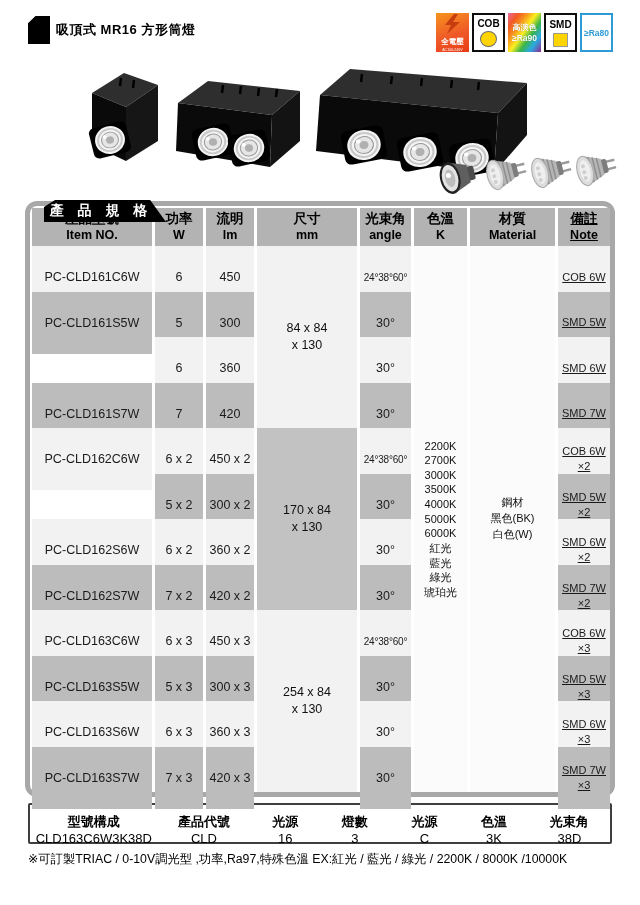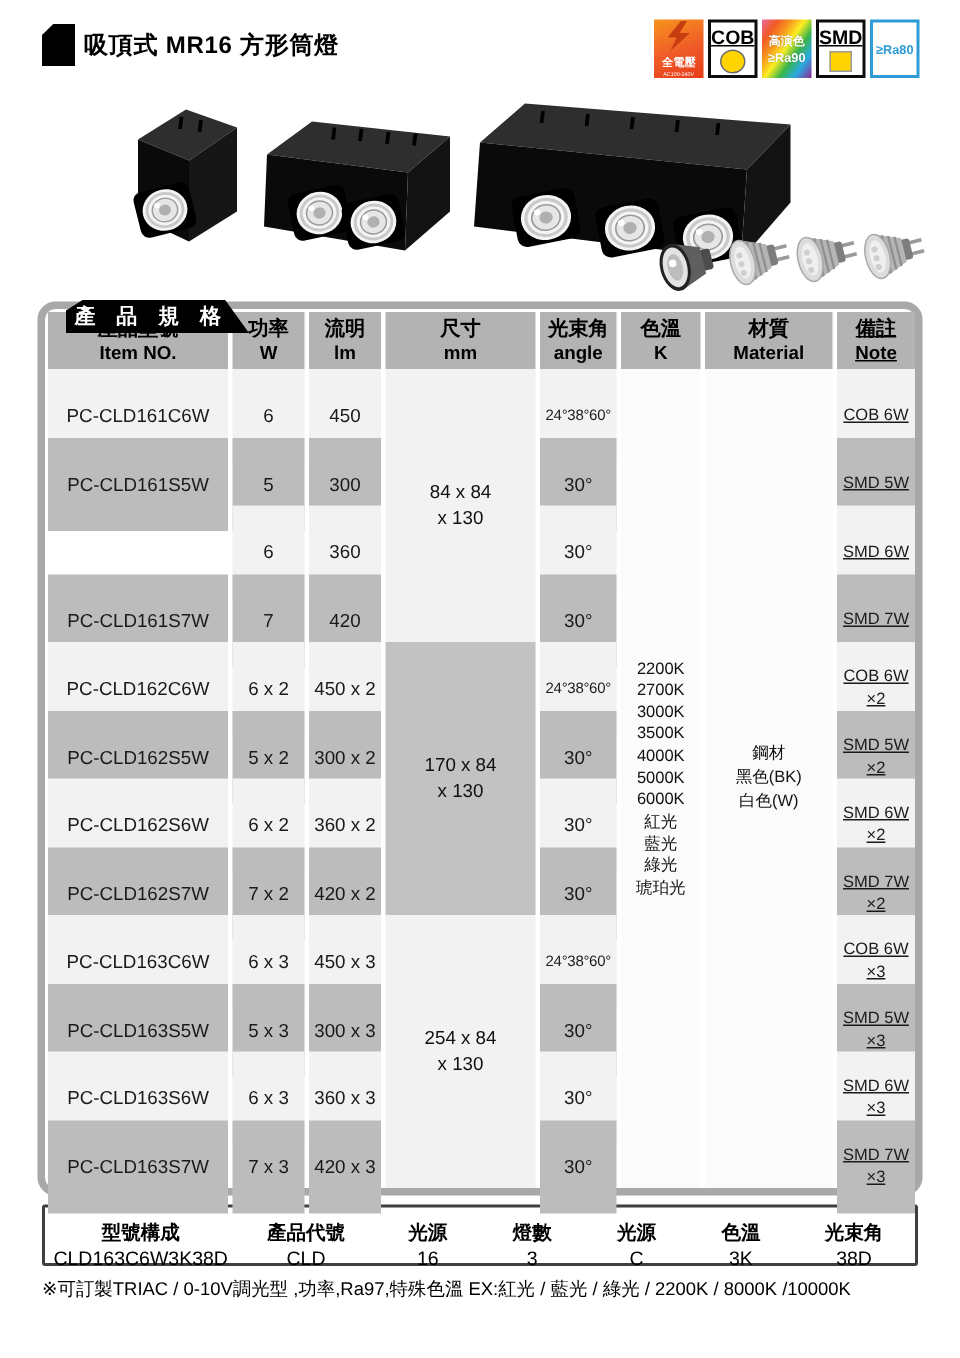--- a/index.html
+++ b/index.html
@@ -6,32 +6,32 @@
   html,body { background:#fff; }
   body {
     width:640px; height:905px; position:relative; overflow:hidden;
     font-family:"Liberation Sans","DejaVu Sans",sans-serif; color:#111;
   }
 
   
   .title-row { position:absolute; left:28px; top:16px; display:flex; align-items:center; gap:6px; }
   .title-glyph { width:22px; height:28px; background:#000;
     clip-path:polygon(34% 0,100% 0,100% 100%,0 100%,0 26%); }
-  .page-title { font-size:16px; font-weight:bold; letter-spacing:0.5px; color:#000; }
+  .page-title { font-size:13px; font-weight:bold; letter-spacing:0.5px; color:#000; }
 
   
   .badges { position:absolute; top:13px; right:27px; display:flex; gap:3px; }
   .badge { width:33px; height:39px; display:flex; flex-direction:column; align-items:center;
            justify-content:center; text-align:center; position:relative; }
   .badge-voltage { background:linear-gradient(160deg,#f7941d 0%,#ef5a28 55%,#e83b17 100%); }
   .badge-voltage svg { position:absolute; top:1px; left:4px; }
   .badge-voltage .b-label { font-size:7.5px; font-weight:bold; color:#fff; margin-top:24px; }
   .badge-voltage .b-sub { font-size:4px; color:#fff; transform:scale(.9); }
   .badge-frame { background:#fff; border:2.5px solid #0d0d0d; }
-  .badge-frame .b-label { font-size:13px; font-weight:bold; color:#000; line-height:1; margin-top:1px;text-decoration:underline;}
+  .badge-frame .b-label { font-size:10px; font-weight:bold; color:#000; line-height:1; margin-top:1px;}
   .cob-dot { width:17px; height:16px; border-radius:50%; background:#ffd400; border:1.5px solid #6b6b6b; margin-top:2px; }
   .smd-dot { width:15px; height:14px; background:#ffd400; border:1px solid #9a9a9a; margin-top:3px; }
   .badge-rainbow { background:linear-gradient(125deg,#ec6aa0 0%,#f15a24 18%,#f7931e 32%,#fcee21 48%,#39b54a 64%,#29abe2 80%,#93278f 100%); }
   .badge-rainbow .b-l1 { font-size:8px; font-weight:bold; color:#fff; text-shadow:0 0 1px rgba(0,0,0,.35); }
   .badge-rainbow .b-l2 { font-size:8.5px; font-weight:bold; color:#fff; text-shadow:0 0 1px rgba(0,0,0,.35); }
   .badge-ra80 { background:#fff; border:2px solid #2e9bd6; }
   .badge-ra80 .b-label { font-size:8.5px; font-weight:bold; color:#2e9bd6; }
 
   
   .photos { position:absolute; left:0; top:55px; width:640px; height:150px; }
@@ -256,21 +256,20 @@
     </div>
     <div class="trow light" style="top:220px">
       <div class="cell c1">PC-CLD162C6W</div>
       <div class="cell c2">6 x 2</div>
       <div class="cell c3">450 x 2</div>
       <div class="cell c5 angle-sm">24°38°60°</div>
       <div class="cell c8">COB 6W
 ×2</div>
     </div>
     <div class="trow dark" style="top:265.5px">
-      <div class="cell c1">PC-CLD162S5W</div>
       <div class="cell c2">5 x 2</div>
       <div class="cell c3">300 x 2</div>
       <div class="cell c5">30°</div>
       <div class="cell c8">SMD 5W
 ×2</div>
     </div>
     <div class="trow light" style="top:311px">
       <div class="cell c1">PC-CLD162S6W</div>
       <div class="cell c2">6 x 2</div>
       <div class="cell c3">360 x 2</div>

